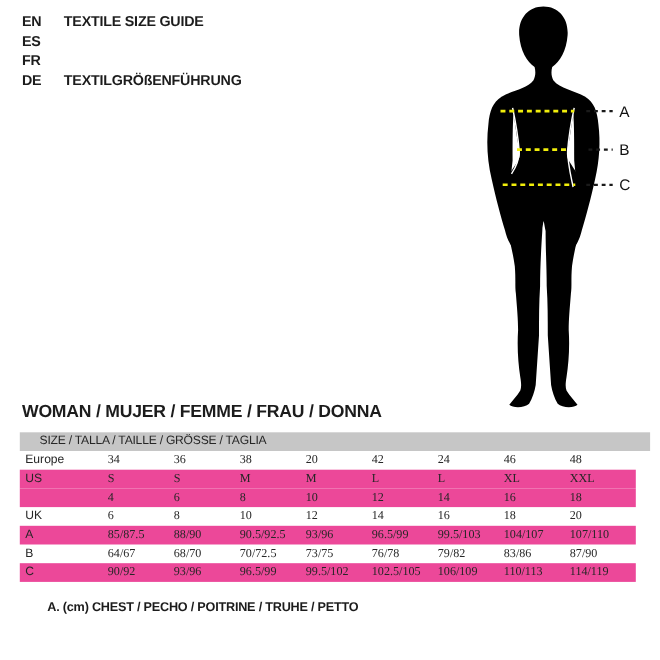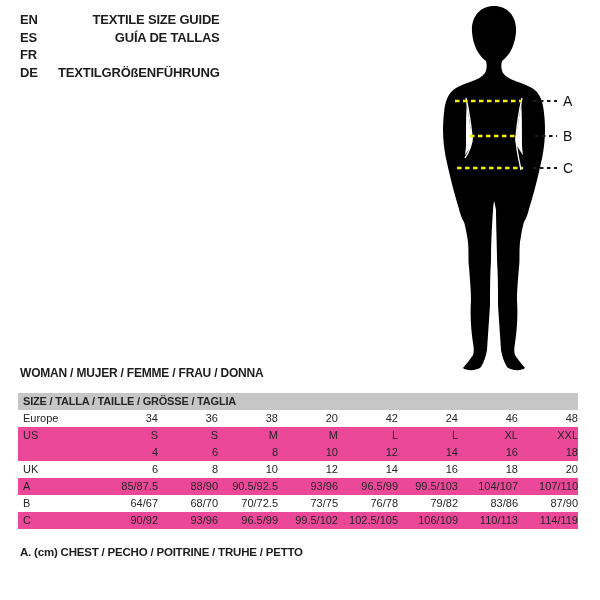--- a/index.html
+++ b/index.html
@@ -2,36 +2,36 @@
 <html><head>
 <meta charset="utf-8">
 <style>
   html,body{margin:0;padding:0;background:#fff;}
   .canvas{
     position:relative;width:600px;height:600px;background:#ffffff;overflow:hidden;
     font-family:"Liberation Sans",sans-serif;color:#1c1c1c;
   }
   
   .langs{position:absolute;left:20px;top:11px;font-size:13px;font-weight:bold;letter-spacing:-0.2px;}
-  .lang-row{display:flex;height:17.5px;line-height:17.5px;justify-content:space-between;}
+  .lang-row{display:flex;height:17.5px;line-height:17.5px;}
   .lang-code{width:38px;}
   
   .fig{position:absolute;left:0;top:0;width:600px;height:600px;pointer-events:none;}
   
-  .gender{position:absolute;left:20px;top:366px;font-size:12px;font-weight:bold;letter-spacing:-0.2px;}
+  .gender{position:absolute;left:20px;top:366px;font-size:16px;font-weight:bold;letter-spacing:-0.2px;}
   
   .size-table{position:absolute;left:18px;top:393px;width:560px;font-size:11px;color:#262626;}
-  .st-header{height:17px;line-height:17px;background:#c6c6c6;font-weight:bold;padding-left:5px;width:555px;letter-spacing:-0.2px;}
+  .st-header{height:17px;line-height:17px;background:#c6c6c6;font-weight:normal;padding-left:18px;width:555px;letter-spacing:-0.2px;}
   .st-row{display:flex;height:17px;line-height:17px;}
   .st-row.shaded{background:#ec4899;}
   .st-label{width:80px;padding-left:5px;box-sizing:border-box;}
-  .st-cell{width:60px;text-align:right;}
+  .st-cell{width:60px;text-align:left;font-family:Liberation Serif, serif;}
   
   .legend{position:absolute;left:20px;top:544px;font-size:11.5px;font-weight:bold;letter-spacing:-0.2px;}
-  .legend-line{height:17.5px;line-height:17.5px;}
+  .legend-line{height:17.5px;line-height:17.5px;margin-left:23px;}
 </style>
 </head>
 <body>
 
 <div class="canvas">
 
   <svg class="fig" viewBox="0 0 600 600">
     <g fill="#000000">
       <path d="
         M 494 6
@@ -123,21 +123,20 @@
     </g>
   </svg>
 
   <div class="langs">
     <div class="lang-row">
       <span class="lang-code">EN</span>
       <span>TEXTILE SIZE GUIDE</span>
     </div>
     <div class="lang-row">
       <span class="lang-code">ES</span>
-      <span>GUÍA DE TALLAS</span>
     </div>
     <div class="lang-row">
       <span class="lang-code">FR</span>
     </div>
     <div class="lang-row">
       <span class="lang-code">DE</span>
       <span>TEXTILGRÖßENFÜHRUNG</span>
     </div>
   </div>
 

